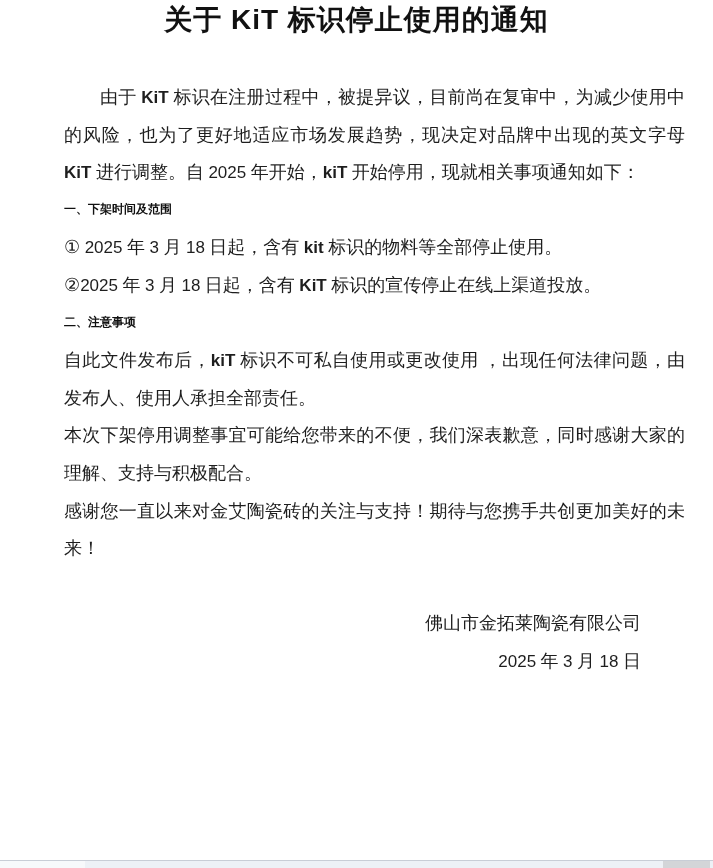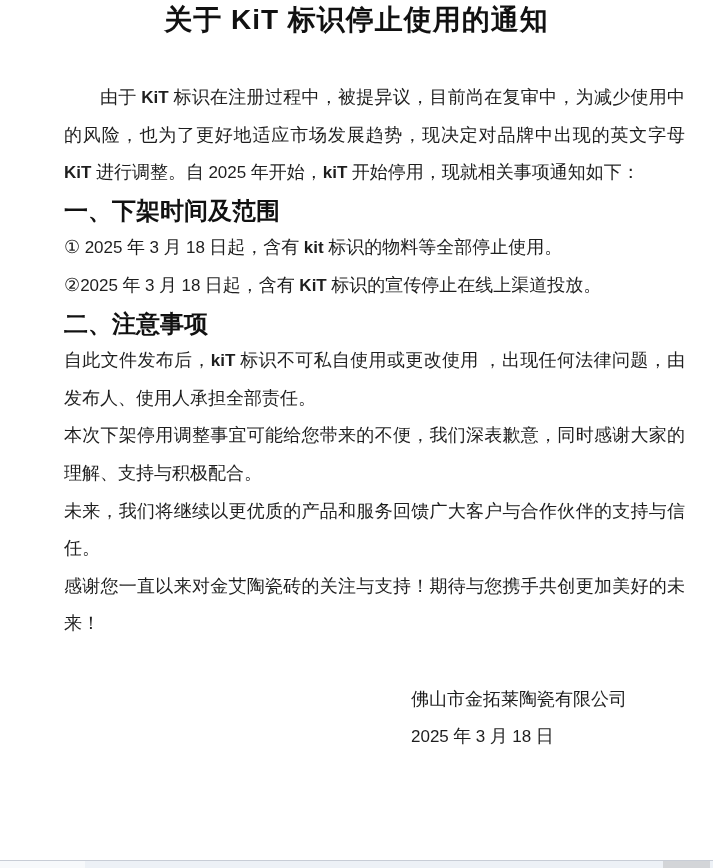--- a/index.html
+++ b/index.html
@@ -24,23 +24,23 @@
     letter-spacing: 1px;
   }
   .content {
     margin: 39px 28px 0 64px;
     font-size: 18px;
     line-height: 37.6px;
     text-align: justify;
   }
   .content p, .content h2 { margin: 0; padding: 0; }
   .sec-heading {
-    font-family: Liberation Sans, sans-serif;
+    font-family: Liberation Mono, monospace;
     font-weight: bold;
-    font-size: 24px;
+    font-size: 12px;
     line-height: 37.6px;
     color: #111111;
     text-align: left;
   }
   .indent { text-indent: 2em; }
   .lat {
     font-family: "Liberation Sans", "DejaVu Sans", sans-serif;
     font-size: 17px;
   }
   .lat-b {
@@ -48,21 +48,21 @@
     font-weight: bold;
     font-size: 17px;
   }
   .signature {
     margin-top: 37.6px;
     margin-left: auto;
     margin-right: 44px;
     width: 230px;
     text-align: center;
   }
-  .signature p { line-height: 37.6px; text-align: left; }
+  .signature p { line-height: 37.6px; text-align: right; }
   .bottom-bar {
     position: absolute;
     left: 0; right: 0; bottom: 0;
     height: 7px;
     background: #edf1f6;
     border-top: 1px solid #c8cdd6;
   }
   .bb-left {
     position: absolute;
     left: 0; top: 0; bottom: 0;
@@ -93,21 +93,20 @@
     <p><span>① </span><span class="lat">2025</span><span> 年 </span><span class="lat">3</span><span> 月 </span><span class="lat">18</span><span> 日起，含有 </span><span class="lat-b">kit</span><span> 标识的物料等全部停止使用。</span></p>
 
     <p><span>②</span><span class="lat">2025</span><span> 年 </span><span class="lat">3</span><span> 月 </span><span class="lat">18</span><span> 日起，含有 </span><span class="lat-b">KiT</span><span> 标识的宣传停止在线上渠道投放。</span></p>
 
     <h2 class="sec-heading">二、注意事项</h2>
 
     <p><span>自此文件发布后，</span><span class="lat-b">kiT</span><span> 标识不可私自使用或更改使用 ，出现任何法律问题，由发布人、使用人承担全部责任。</span></p>
 
     <p>本次下架停用调整事宜可能给您带来的不便，我们深表歉意，同时感谢大家的理解、支持与积极配合。</p>
 
-    <p>未来，我们将继续以更优质的产品和服务回馈广大客户与合作伙伴的支持与信任。</p>
 
     <p>感谢您一直以来对金艾陶瓷砖的关注与支持！期待与您携手共创更加美好的未来！</p>
 
     <div class="signature">
       <p>佛山市金拓莱陶瓷有限公司</p>
       <p><span class="lat">2025</span><span> 年 </span><span class="lat">3</span><span> 月 </span><span class="lat">18</span><span> 日</span></p>
     </div>
 
   </div>
 

